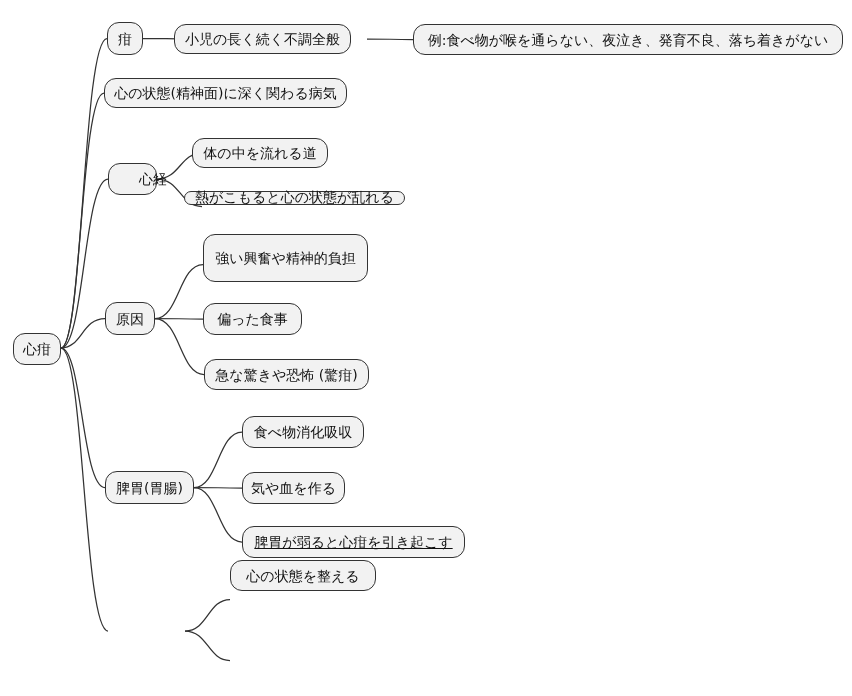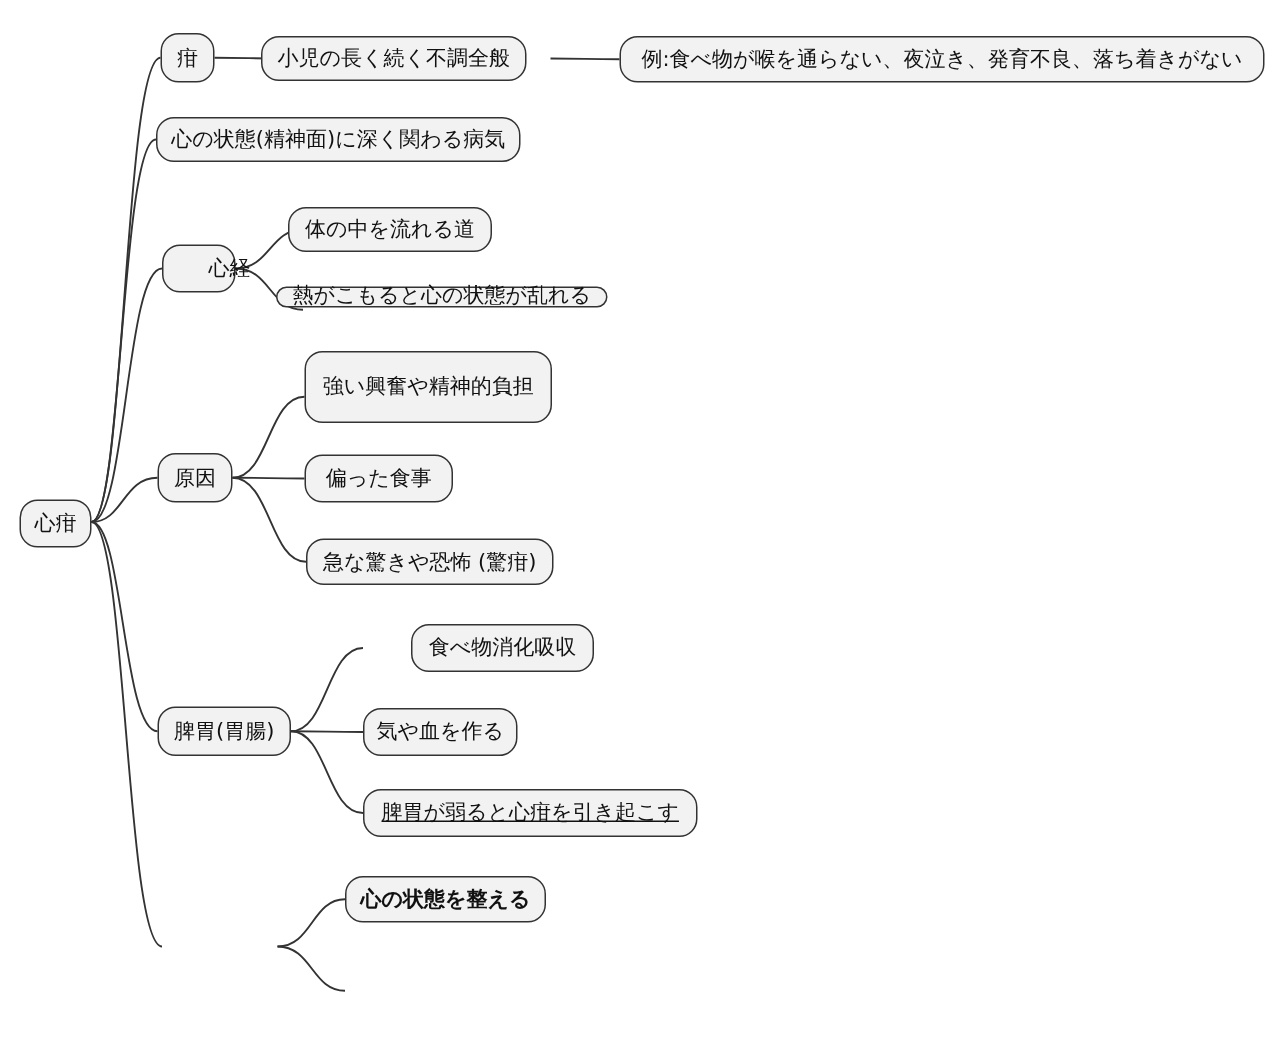--- a/index.html
+++ b/index.html
@@ -85,19 +85,19 @@
   <div class="node" style="left:108px; top:163px; width:49px; height:32px;padding-left:41px;">心経</div>
   <div class="node" style="left:192px; top:138px; width:136px; height:30px;">体の中を流れる道</div>
   <div class="node" style="left:184px; top:191px; width:221px; height:14px;font-family:Liberation Serif, serif;">熱がこもると心の状態が乱れる</div>
 
   <div class="node" style="left:105px; top:302px; width:50px; height:33px;">原因</div>
   <div class="node" style="left:203px; top:234px; width:165px; height:48px;">強い興奮や精神的負担</div>
   <div class="node" style="left:203px; top:303px; width:99px; height:32px;">偏った食事</div>
   <div class="node" style="left:204px; top:359px; width:165px; height:31px;">急な驚きや恐怖 (驚疳)</div>
 
   <div class="node" style="left:105px; top:471px; width:89px; height:33px;">脾胃(胃腸)</div>
-  <div class="node" style="left:242px; top:416px; width:122px; height:32px;margin-left:32px;">食べ物消化吸収</div>
+  <div class="node" style="left:242px; top:416px; width:122px; height:32px;">食べ物消化吸収</div>
   <div class="node" style="left:242px; top:472px; width:103px; height:32px;">気や血を作る</div>
   <div class="node" style="left:242px; top:526px; width:223px; height:32px;text-decoration:underline;">脾胃が弱ると心疳を引き起こす</div>
 
-  <div class="node" style="left:230px; top:584px; width:134px; height:31px;font-weight:bold;">心の状態を整える</div>
+  <div class="node" style="left:230px; top:560px; width:146px; height:31px;">心の状態を整える</div>
 
 </div>
 
 </body></html>

